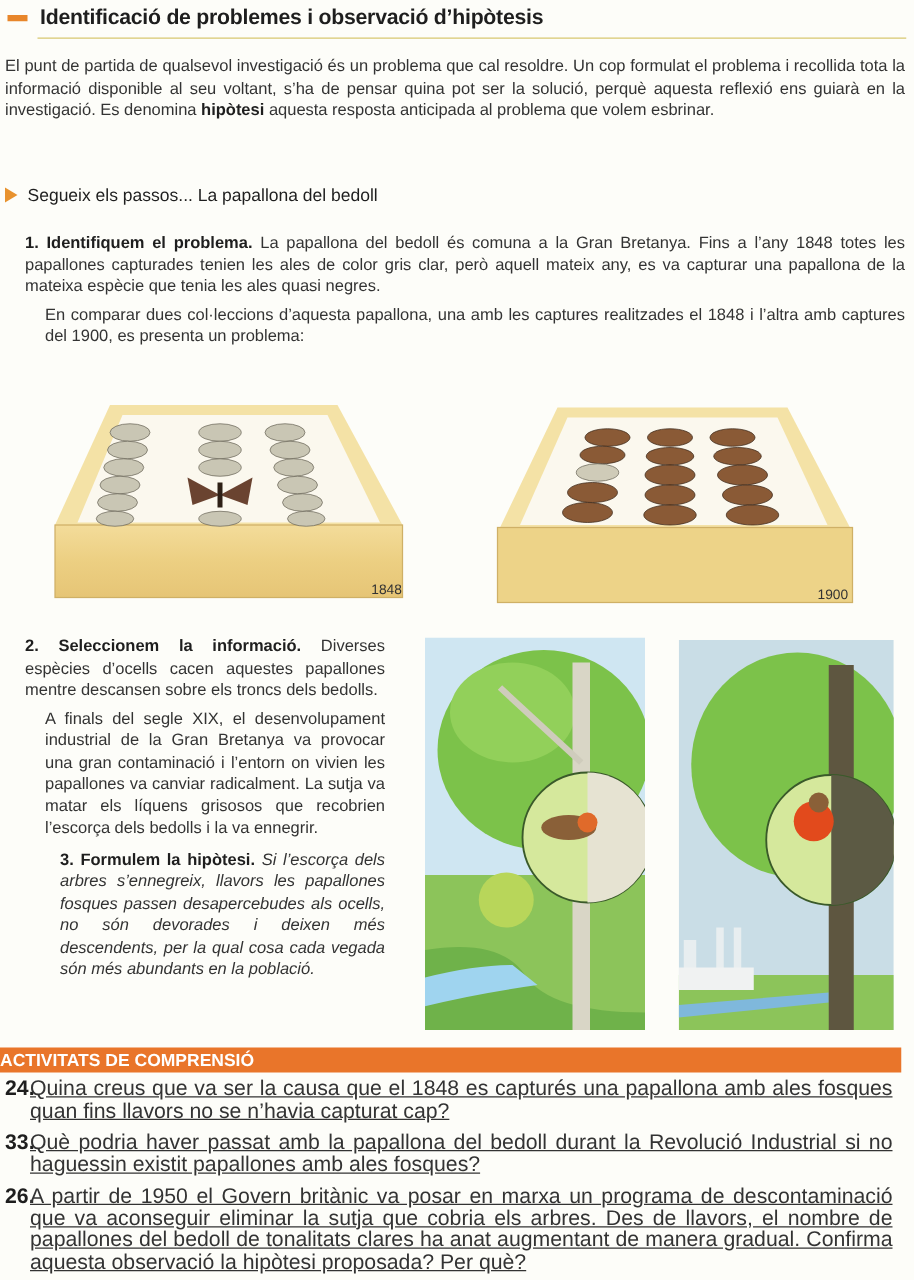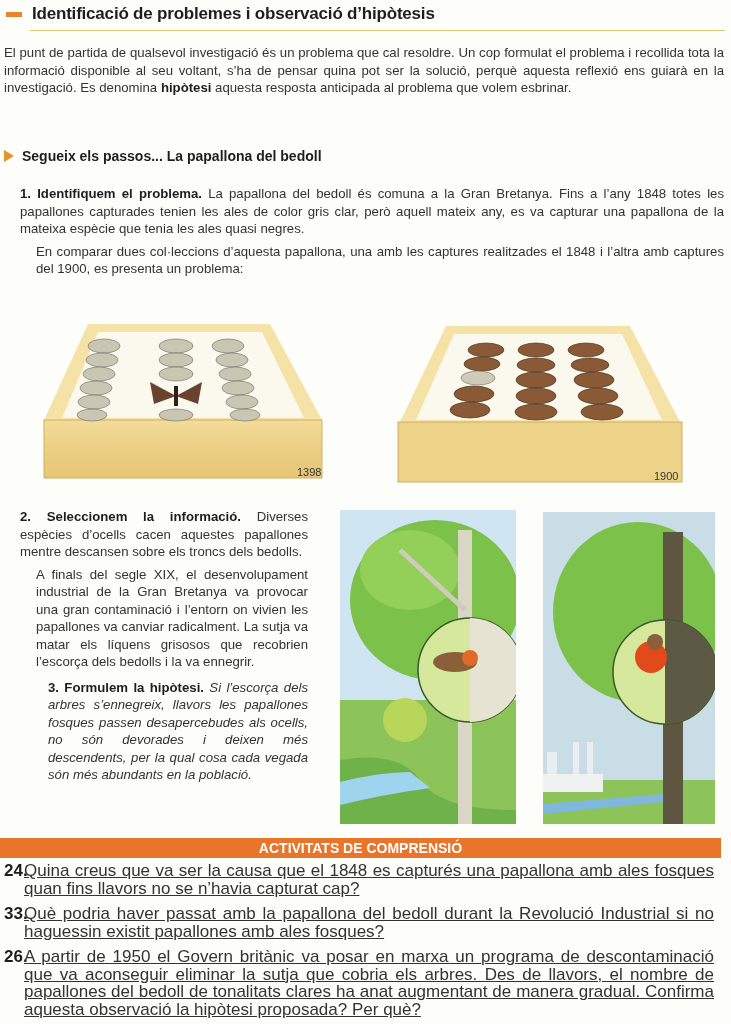--- a/index.html
+++ b/index.html
@@ -3,34 +3,34 @@
 <meta charset="utf-8">
 <style>
   html,body{margin:0;padding:0;}
   body{width:731px;height:1024px;background:#fdfdf9;position:relative;overflow:hidden;font-family:"Liberation Sans",sans-serif;color:#2b2b2b;}
   .abs{position:absolute;}
   .title-bullet{left:6px;top:12px;width:16px;height:5px;background:#e8862b;}
   .title-text{left:32px;top:4px;font-size:17px;font-weight:bold;color:#1e1e1e;letter-spacing:-0.2px;}
   .title-rule{left:30px;top:30px;width:695px;height:1px;background:#d8c870;}
   .intro{left:4px;top:44px;width:720px;font-size:13.2px;line-height:17.5px;text-align:justify;color:#333;}
   .intro b{font-weight:bold;color:#1e1e1e;}
-  .steps-head{left:4px;top:148px;font-size:14px;font-weight:bold;color:#1e1e1e;}
+  .steps-head{left:4px;top:148px;font-size:14px;font-weight:normal;color:#1e1e1e;}
   .tri{display:inline-block;width:0;height:0;border-top:6px solid transparent;border-bottom:6px solid transparent;border-left:10px solid #e8922e;margin-right:8px;vertical-align:-1px;}
   .step1{left:20px;top:185px;width:704px;font-size:13.2px;line-height:17.5px;color:#333;}
   .step1 p{margin:0 0 5px 0;text-align:justify;}
   .indent{padding-left:16px;}
   .num{font-weight:bold;color:#1e1e1e;}
   .bold{font-weight:bold;color:#1e1e1e;}
   .it{font-style:italic;}
   .box{position:absolute;}
   .box-label{position:absolute;font-size:11px;color:#333;font-family:"Liberation Sans Narrow","Liberation Sans",sans-serif;}
   .col-left{left:20px;top:508px;width:288px;font-size:13.2px;line-height:17.5px;color:#333;}
   .col-left p{margin:0 0 5px 0;text-align:justify;}
   .act-bar{left:0;top:838px;width:721px;height:20px;background:#e9752a;}
-  .act-text{left:0;top:838px;width:721px;text-align:center;font-size:14px;font-weight:bold;color:#fff;line-height:20px;}
+  .act-text{left:0;top:838px;width:721px;font-size:14px;font-weight:bold;color:#fff;line-height:20px;}
   .acts{left:4px;top:862px;width:710px;font-size:17px;line-height:17.5px;color:#333;text-decoration:underline;}
   .acts .q{margin:0 0 8px 0;padding-left:20px;text-indent:-20px;text-align:justify;}
   .acts .qn{font-weight:bold;color:#1e1e1e;display:inline-block;width:20px;text-indent:0;}
 </style>
 </head>
 <body>
 
 <div class="abs title-bullet"></div>
 <div class="abs title-text">Identificació de problemes i observació d’hipòtesis</div>
 <div class="abs title-rule"></div>
@@ -79,21 +79,21 @@
           <ellipse cx="200" cy="82" rx="16" ry="7"></ellipse>
           <ellipse cx="203" cy="95" rx="15" ry="6"></ellipse>
         </g>
     </g>
     <g fill="#6a4330">
         <path d="M134 76 L108 62 L112 84 Z"></path>
         <path d="M134 76 L160 62 L156 84 Z"></path>
         <rect x="132" y="66" width="4" height="20" fill="#2e2016"></rect>
       </g>
   </svg>
-  <span class="box-label" style="left:255px;top:146px;">1398</span>
+  <span class="box-label" style="left:255px;top:146px;">1848</span>
 </div>
 
 <div class="box" style="left:396px;top:322px;width:290px;height:165px;">
   <svg width="290" height="165" viewBox="0 0 290 165">
     <polygon points="50,4 234,4 284,100 4,100" fill="#f4e2a6"></polygon>
     <polygon points="58,12 226,12 266,98 20,98" fill="#fbf8ee"></polygon>
     <rect x="2" y="100" width="284" height="60" fill="#edd388" stroke="#cfb066" stroke-width="1"></rect>
     <g fill="#8a5a36" stroke="#3d2a1b" stroke-width="0.6">
       <g>
           <ellipse cx="90" cy="28" rx="18" ry="7"></ellipse>

